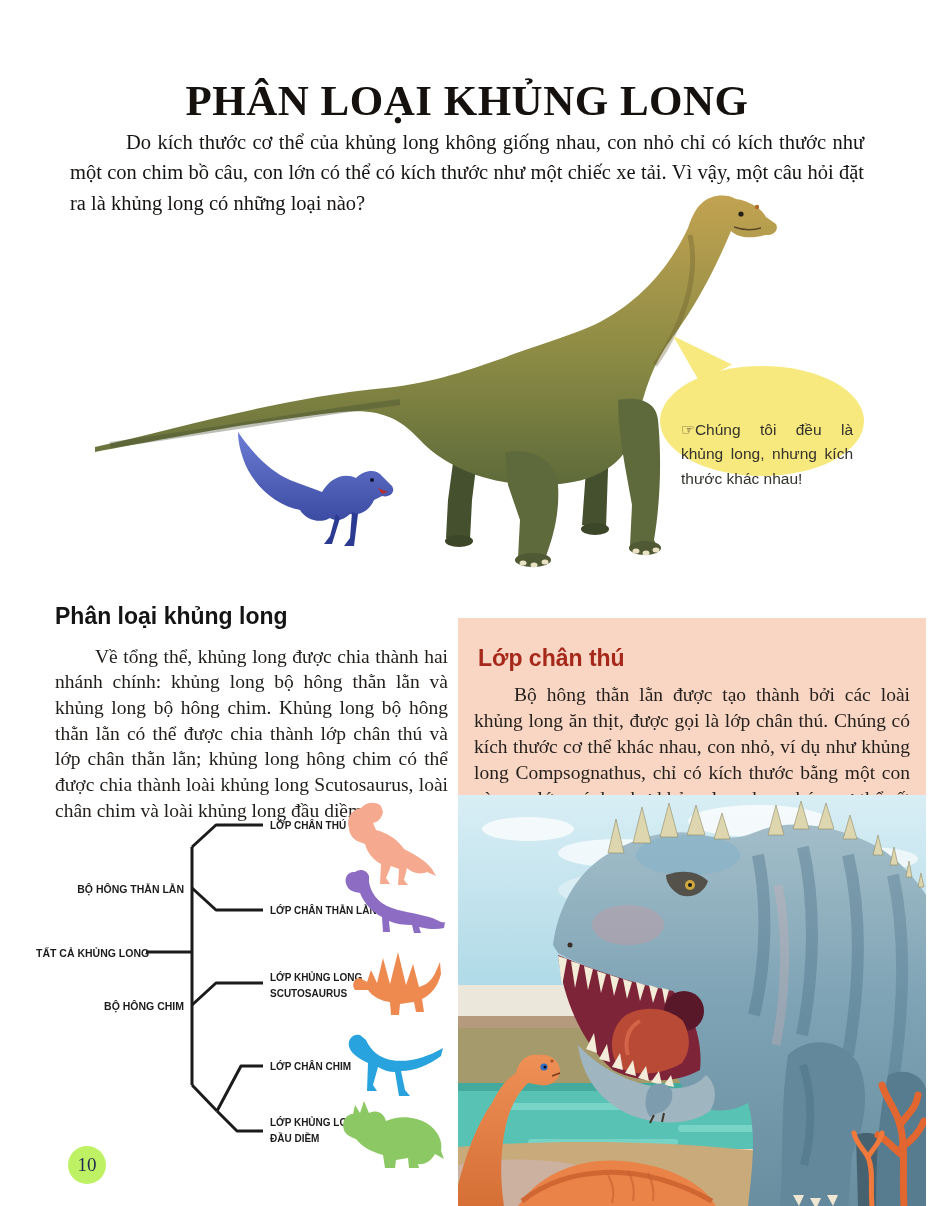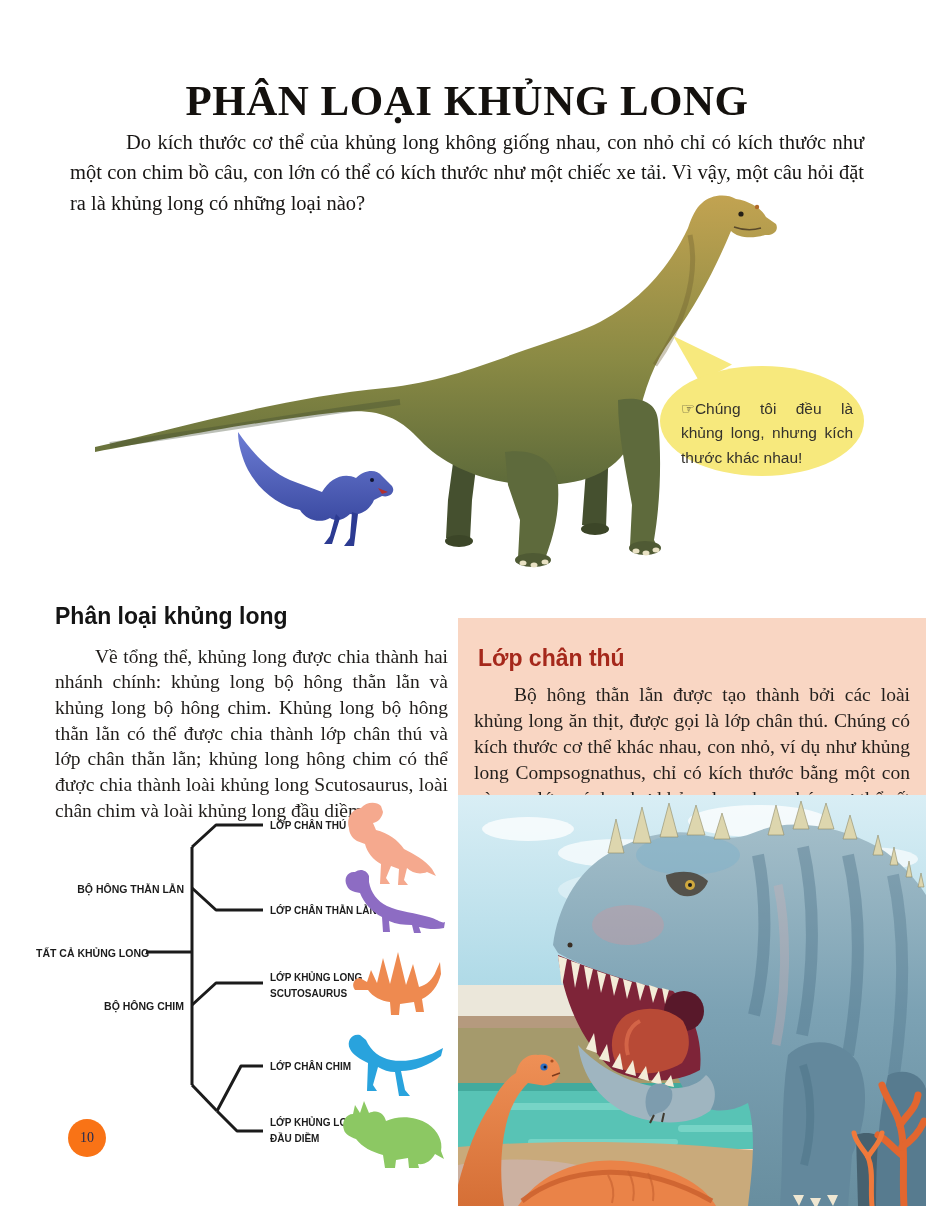--- a/index.html
+++ b/index.html
@@ -7,35 +7,35 @@
        font-family:"Liberation Serif",serif;color:#1c1c1c;}
   .abs{position:absolute;}
   .title{left:0;top:50px;width:934px;text-align:center;font-weight:700;font-size:43px;
          letter-spacing:.5px;color:#14110e;line-height:1;}
   .intro{left:70px;top:106px;width:794px;font-weight:400;font-size:20.5px;line-height:1.5;
          text-align:justify;text-indent:56px;color:#171513;}
   .hero-svg{left:60px;top:188px;width:820px;height:392px;}
   .bubble{left:660px;top:366px;width:204px;height:110px;background:#f7e97d;border-radius:50%;}
   .bubble-tail{left:672px;top:336px;width:60px;height:46px;background:#f7e97d;
                clip-path:polygon(2% 0%,100% 62%,46% 100%);}
-  .bubble-text{left:681px;top:381px;width:172px;font-family:"Liberation Sans",sans-serif;
+  .bubble-text{left:681px;top:402px;width:172px;font-family:"Liberation Sans",sans-serif;
                font-size:15.5px;line-height:1.6;color:#34322c;text-align:justify;}
   .section-heading{left:55px;top:584px;font-family:"Liberation Sans",sans-serif;font-weight:700;
                    font-size:23px;color:#141414;}
   .left-body{left:55px;top:624px;width:393px;font-size:19.5px;line-height:1.32;
              text-align:justify;text-indent:40px;color:#201d1a;}
   .panel{left:458px;top:618px;width:468px;height:588px;background:#f9d6c3;}
   .panel-heading{left:20px;top:8px;font-family:"Liberation Sans",sans-serif;font-weight:700;
                  font-size:23px;color:#a5281b;}
   .panel-body{left:16px;top:44px;width:436px;font-size:19.5px;line-height:1.34;
               text-align:justify;text-indent:40px;color:#231f1c;}
   .scene{left:0;top:177px;width:468px;height:411px;overflow:hidden;}
   .tree-svg{left:28px;top:798px;width:424px;height:378px;}
-  .badge{left:68px;top:1119px;width:38px;height:38px;border-radius:50%;background:#f97316;
-         display:flex;align-items:center;justify-content:center;font-size:14px;color:#232b52;}
+  .badge{left:68px;top:1146px;width:38px;height:38px;border-radius:50%;background:#bef264;
+         display:flex;align-items:center;justify-content:center;font-size:19px;color:#232b52;}
   .tree-line{stroke:#1b1b1b;stroke-width:3;fill:none;stroke-linejoin:round;stroke-linecap:butt;}
   .tree-label{font-family:"Liberation Sans",sans-serif;font-weight:700;fill:#1b1b1b;}
   .t-node{font-size:10.5px;}
   .t-leaf{font-size:10px;}
   .sil-theropod{fill:#f5a98e;}
   .sil-sauropod{fill:#8d6cc3;}
   .sil-scuto{fill:#ee8a50;}
   .sil-ornith{fill:#29a3dd;}
   .sil-cerat{fill:#8cc863;}
 </style>

